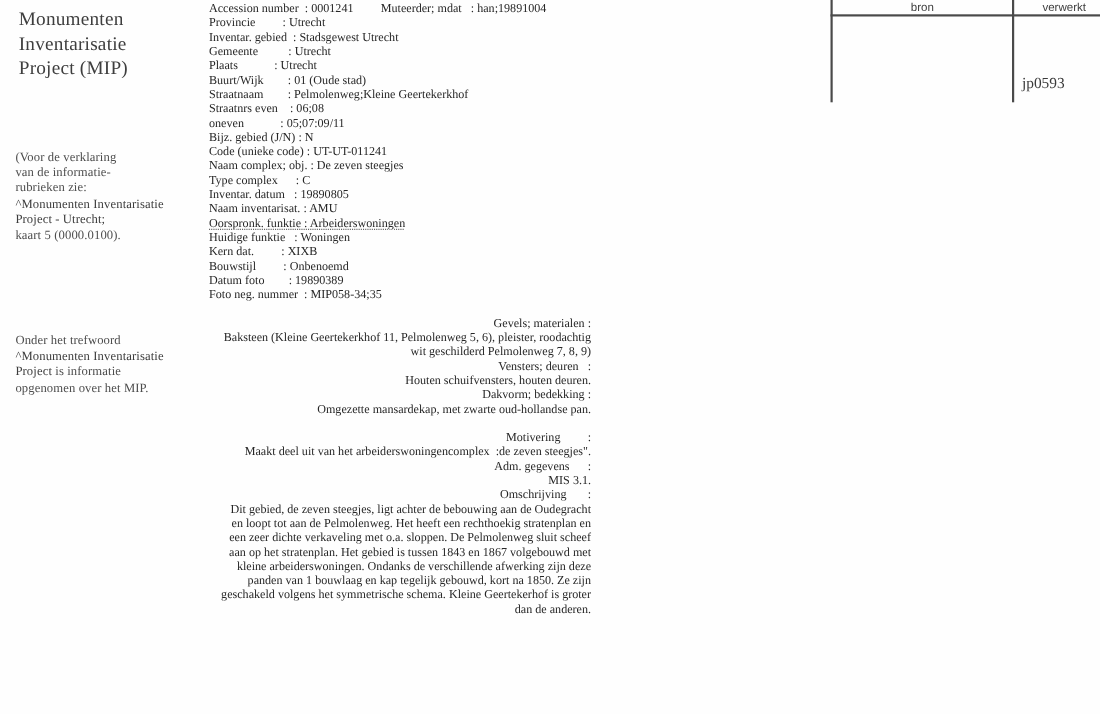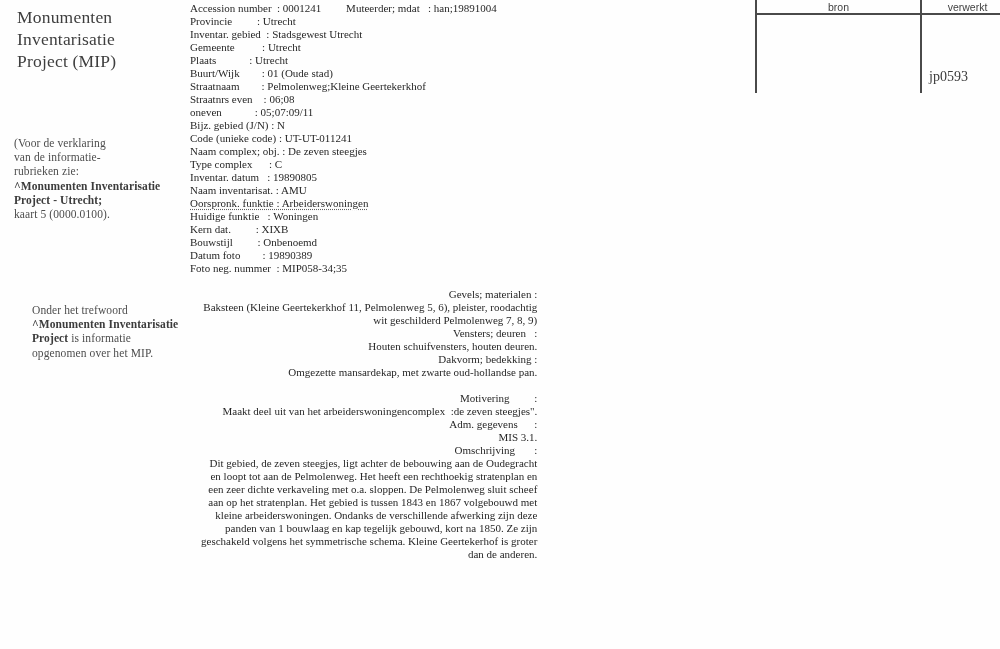--- a/index.html
+++ b/index.html
@@ -29,24 +29,24 @@
   
   .note {
     position: absolute;
     left: 14px;
     font-family: "Liberation Serif", serif;
     font-size: 11.5px;
     line-height: 14.2px;
     color: #4d4d4d;
     letter-spacing: 0.1px;
   }
-  .note .b { font-weight: bold; color: #3c3c3c; }
+  .note .b { font-weight: normal; color: #3c3c3c; }
   #note-verklaring { top: 100px; margin-top: 36px; }
   #note-omschrijving { top: 208px; }
-  #note-trefwoord { top: 303px; margin-left: 18px; }
+  #note-trefwoord { top: 303px; }
 
   
   .record {
     position: absolute;
     left: 190px;
     top: 2px;
     font-family: Liberation Serif, serif;
     font-size: 11px;
     line-height: 13px;
     color: #272727;

